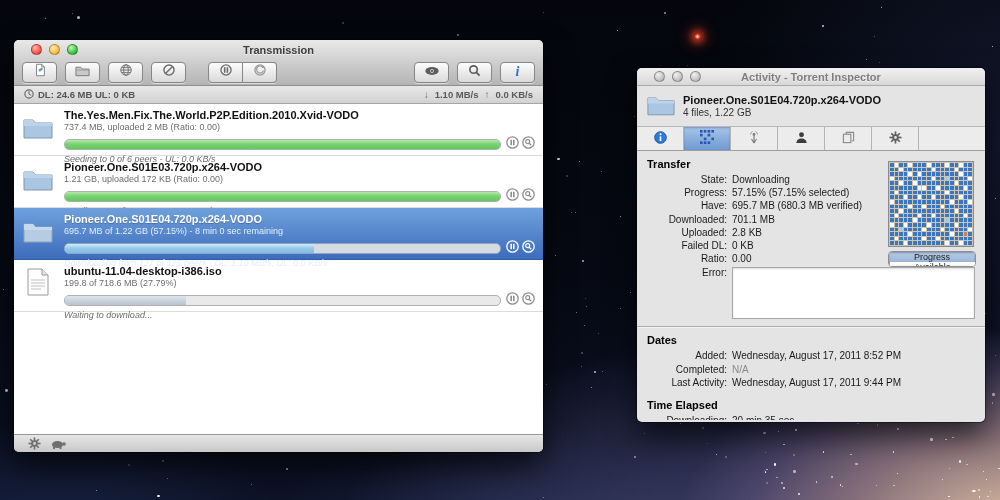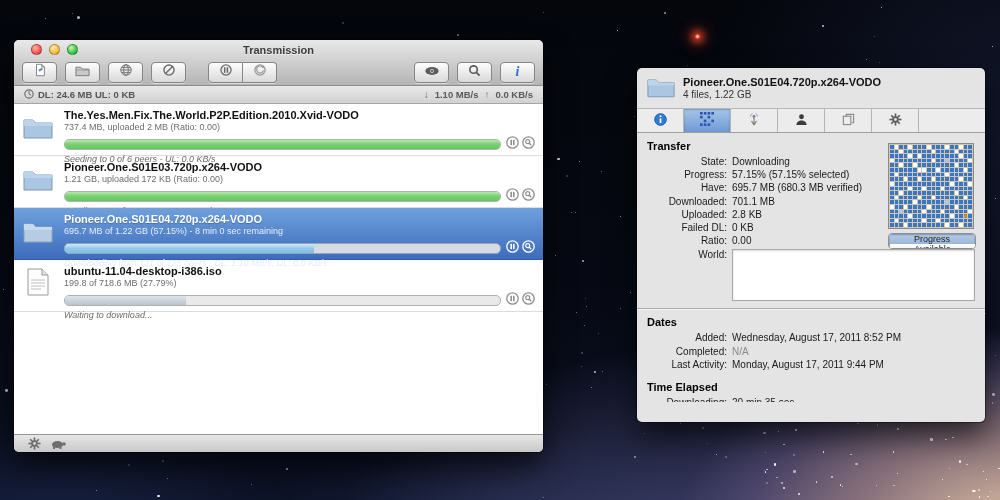--- a/index.html
+++ b/index.html
@@ -598,20 +598,28 @@
               <circle cx="14" cy="5" r="1.8" fill="#6e6e6e"></circle>
               <rect x="3" y="8" width="2" height="2" fill="#6e6e6e"></rect>
               <rect x="9.5" y="8" width="2" height="2" fill="#6e6e6e"></rect>
             </svg></span>
       </div>
       <span class="bb-count">4 transfers</span>
     </div>
   </div>
 
   <div class="window inspector">
+    <div class="titlebar">
+      <div class="lights">
+        <span class="light gray"></span>
+        <span class="light gray"></span>
+        <span class="light gray"></span>
+      </div>
+      <span class="t-title">Activity - Torrent Inspector</span>
+    </div>
 
     <div class="insp-header">
       <span><svg width="28" height="23" viewBox="0 0 30 24">
             <path d="M1 5h9l2.5 3H29v15H1z" fill="#aac6e2" stroke="#7d96b0"></path>
             <path d="M1 9h28" stroke="#c3d7ec"></path>
             <path d="M1 5h9l2.5 3H29v3H1z" fill="#bcd3ea" stroke="none"></path>
           </svg></span>
       <div>
         <div class="ih-name">Pioneer.One.S01E04.720p.x264-VODO</div>
         <div class="ih-info">4 files, 1.22 GB</div>
@@ -705,21 +713,21 @@
       <div class="irow">
           <span class="ilabel">Failed DL:</span>
           <span class="ival">0 KB</span>
         </div>
       <div class="irow">
           <span class="ilabel">Ratio:</span>
           <span class="ival">0.00</span>
         </div>
 
       <div class="error-row">
-        <span class="ilabel">World:</span>
+        <span class="ilabel">Error:</span>
         <textarea class="error-box" readonly="" style=""></textarea>
       </div>
 
       <div class="pieces-wrap">
         <div id="pieces-grid">
             <span class="pc pc-b"></span>
             <span class="pc pc-w"></span>
             <span class="pc pc-b"></span>
             <span class="pc pc-b"></span>
             <span class="pc pc-w"></span>
@@ -1055,21 +1063,21 @@
       <div class="irow">
           <span class="ilabel">Added:</span>
           <span class="ival">Wednesday, August 17, 2011 8:52 PM</span>
         </div>
       <div class="irow">
           <span class="ilabel">Completed:</span>
           <span class="ival dim">N/A</span>
         </div>
       <div class="irow">
           <span class="ilabel">Last Activity:</span>
-          <span class="ival">Monday, August 17, 2011 9:44 PM</span>
+          <span class="ival">Wednesday, August 17, 2011 9:44 PM</span>
         </div>
 
       <div class="sec-head" style="margin-top:10px">Time Elapsed</div>
       <div class="irow">
           <span class="ilabel">Downloading:</span>
           <span class="ival">20 min 35 sec</span>
         </div>
 
     </div>
   </div>

